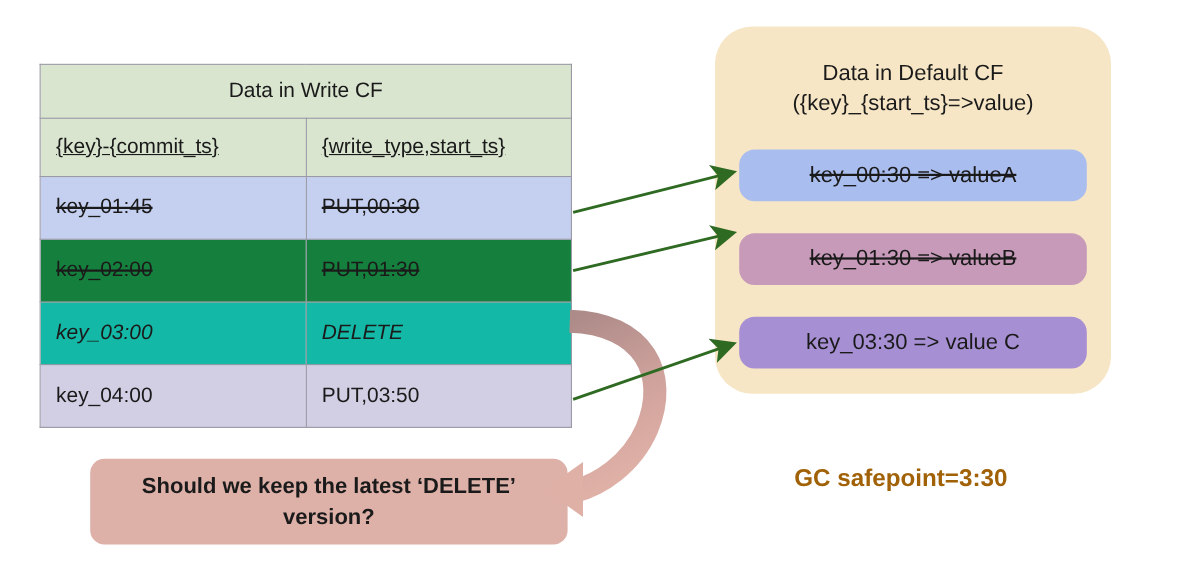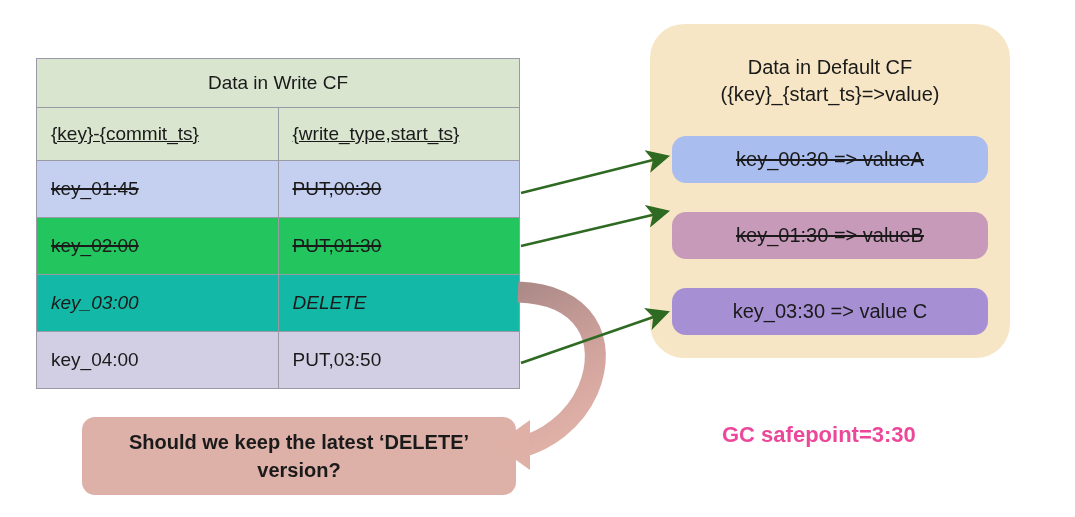--- a/index.html
+++ b/index.html
@@ -40,21 +40,21 @@
     text-align: center;
     height: 48px;
     font-size: 21px;
   }
   .tbl-head {
     background: #d9e5cf;
     height: 52px;
     text-decoration: underline;
   }
   .row-blue     { background: #c5d0f0; }
-  .row-pink     { background: #22c55e; }
+  .row-pink     { background: #15803d; }
   .row-salmon   { background: #14b8a6; font-style: italic; }
   .row-lavender { background: #d2cee3; }
   .data-row td { height: 56px; }
   .struck { text-decoration: line-through; text-decoration-thickness: 2px; }
   .col-key { width: 237px; }
 
   
   #default-cf-panel {
     position: absolute;
     left: 650px;
@@ -110,21 +110,21 @@
     box-sizing: border-box;
   }
 
   
   #gc-safepoint-label {
     position: absolute;
     left: 722px;
     top: 422px;
     font-size: 22px;
     font-weight: bold;
-    color: #ec4899;
+    color: #a16207;
     white-space: nowrap;
   }
 
   
   #arrow-layer {
     position: absolute;
     left: 0;
     top: 0;
     width: 1075px;
     height: 517px;

